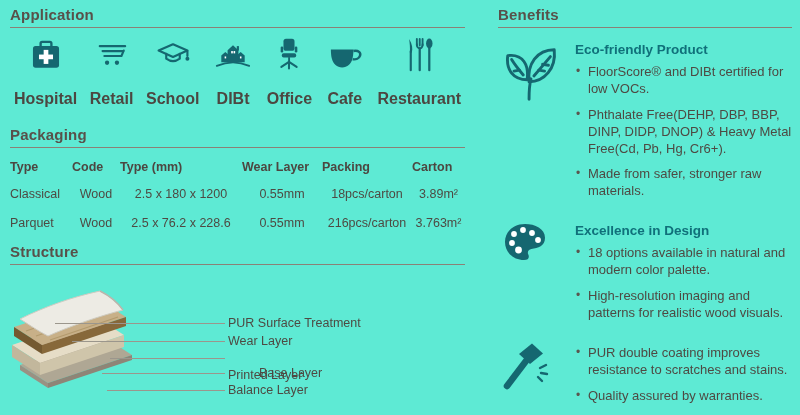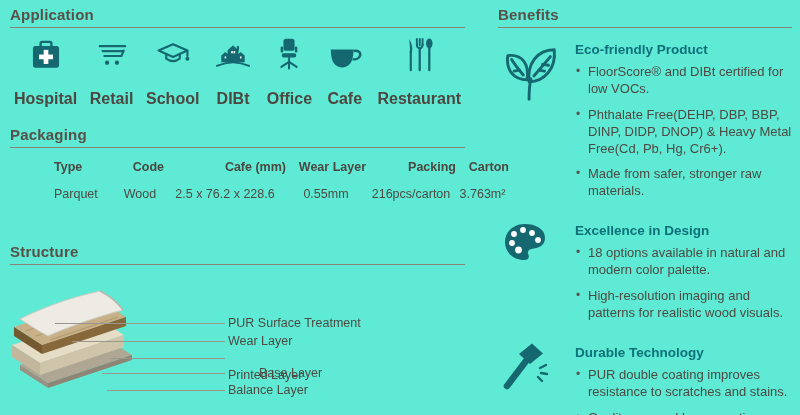--- a/index.html
+++ b/index.html
@@ -27,24 +27,24 @@
     margin-top: 10px; padding: 0 4px;
   }
   .app-item { display: flex; flex-direction: column; align-items: center; width: auto; }
   .app-item .icon { height: 36px; display: flex; align-items: flex-end; justify-content: center; }
   .app-item .app-label {
     margin-top: 16px; font-size: 16px; font-weight: 700; color: #4c4741;
   }
 
   
   .packaging { position: absolute; left: 10px; top: 126px; width: 455px; }
-  .pack-table { width: 100%; border-collapse: collapse; margin-top: 5px; table-layout: fixed; margin-left: 44px; }
+  .pack-table { width: 100%; border-collapse: collapse; margin-top: 5px; table-layout: fixed; }
   .pack-table th {
     font-size: 12.5px; font-weight: 700; color: #4c4741;
-    padding: 7px 0 5px; text-align: right;
+    padding: 7px 0 5px; text-align: left;
   }
   .pack-table td {
     font-size: 12.5px; color: #4e4a43; padding: 8px 0 7px; text-align: center;
   }
   .pack-table th.col-left, .pack-table td.col-left { text-align: left; }
 
   
   .structure { position: absolute; left: 10px; top: 243px; width: 455px; height: 157px; }
   .structure-canvas { position: relative; width: 455px; height: 132px; }
   .floor-svg { position: absolute; left: -4px; top: 4px; }
@@ -201,27 +201,35 @@
           <col style="width:48px">
           <col style="width:122px">
         <col style="width:80px">
           <col style="width:90px">
           <col style="width:53px">
       </colgroup>
       <thead>
         <tr>
           <th class="col-left">Type</th>
           <th>Code</th>
-          <th>Cafe (mm)</th>
+          <th>Type (mm)</th>
           <th>Wear Layer</th>
           <th>Packing</th>
           <th>Carton</th>
         </tr>
       </thead>
       <tbody>
+        <tr>
+          <td class="col-left">Classical</td>
+          <td>Wood</td>
+          <td>2.5 x 180 x 1200</td>
+          <td>0.55mm</td>
+          <td>18pcs/carton</td>
+          <td>3.89m²</td>
+        </tr>
         <tr>
           <td class="col-left">Parquet</td>
           <td>Wood</td>
           <td>2.5 x 76.2 x 228.6</td>
           <td>0.55mm</td>
           <td>216pcs/carton</td>
           <td>3.763m²</td>
         </tr>
       </tbody>
     </table>
@@ -325,21 +333,20 @@
           <path d="M7 45 L26 20" stroke="#156770" stroke-width="6.5" stroke-linecap="round" fill="none"></path>
           <polygon points="19,13 32,2.5 43,12.5 30,23" fill="#156770"></polygon>
           <g stroke="#156770" stroke-width="2.4" stroke-linecap="round" fill="none">
             <path d="M40 27 L46 24"></path>
             <path d="M41 32 L47 33"></path>
             <path d="M38 36 L42 40"></path>
           </g>
         </svg>
       </div>
       <div class="benefit-content">
-        <div class="benefit-heading">Durable Technology</div>
         <ul class="benefit-bullets">
           <li>PUR double coating improves resistance to scratches and stains.</li>
           <li>Quality assured by warranties.</li>
         </ul>
       </div>
     </div>
   </section>
 
 </div>
 

